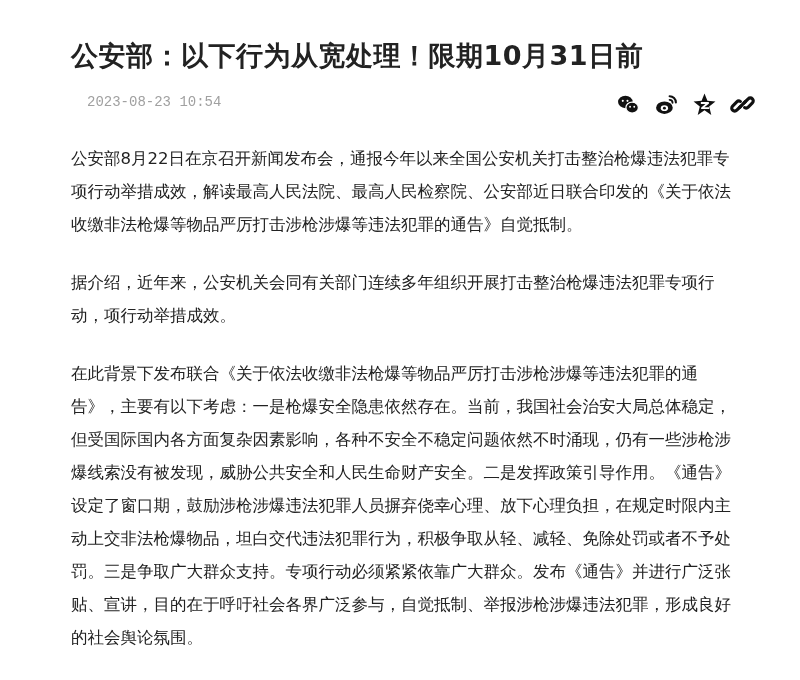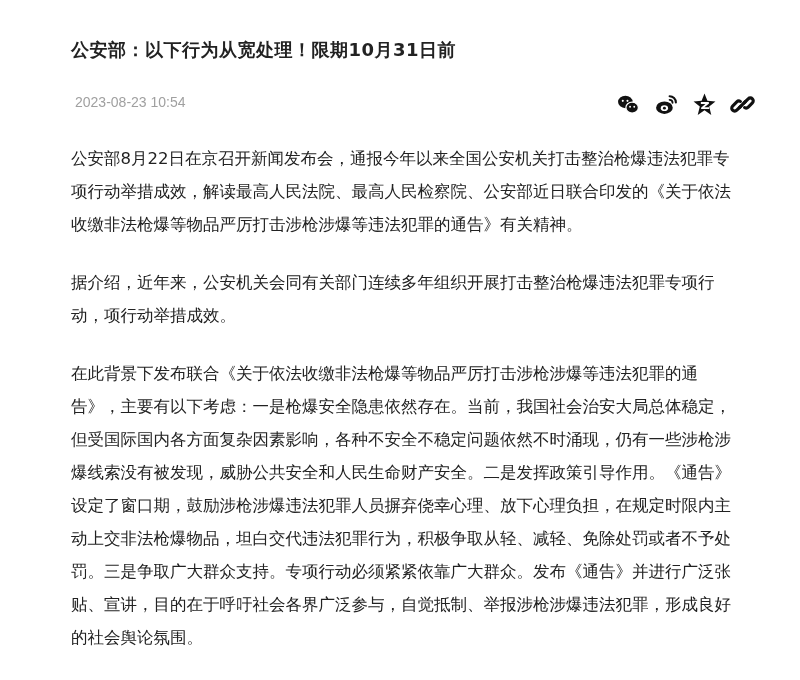--- a/index.html
+++ b/index.html
@@ -1,20 +1,20 @@
 <!DOCTYPE html>
 <html><head>
 <meta charset="utf-8">
 <style>
   html, body { margin:0; padding:0; background:#ffffff; }
   body { width:800px; height:680px; overflow:hidden; font-family:"DejaVu Sans","Liberation Sans",sans-serif; color:#222222; }
   .article { position:relative; width:800px; height:680px; }
-  .title { position:absolute; left:71px; top:38px; font-size:18px; font-weight:bold; color:#222222; letter-spacing:0.5px; white-space:nowrap; }
+  .title { position:absolute; left:71px; top:38px; font-size:27px; font-weight:bold; color:#222222; letter-spacing:0.5px; white-space:nowrap; }
   .meta { position:absolute; left:71px; top:92px; width:690px; height:26px; }
-  .date { position:absolute; left:4px; top:2px; font-size:14px; color:#a0a0a0; font-family:Liberation Sans, sans-serif; }
+  .date { position:absolute; left:16px; top:2px; font-size:14px; color:#a0a0a0; font-family:Liberation Mono, monospace; }
   .share { position:absolute; right:6px; top:0; display:flex; gap:13px; }
   .share span { width:25px; height:25px; display:inline-block; cursor:pointer; }
   .share svg { width:25px; height:25px; }
   .body { position:absolute; left:71px; top:142px; width:700px; }
   .para { font-size:16.5px; line-height:33px; color:#222222; margin:0 0 25px 0; white-space:pre-line; }
 </style>
 </head>
 <body>
 
 <div class="article">
@@ -56,21 +56,21 @@
               <path d="M9 15 l6 -6"></path>
             </g>
           </svg>
       </span>
     </div>
   </div>
 
   <div class="body">
     <p class="para">公安部8月22日在京召开新闻发布会，通报今年以来全国公安机关打击整治枪爆违法犯罪专
 项行动举措成效，解读最高人民法院、最高人民检察院、公安部近日联合印发的《关于依法
-收缴非法枪爆等物品严厉打击涉枪涉爆等违法犯罪的通告》有关精神。</p>
+收缴非法枪爆等物品严厉打击涉枪涉爆等违法犯罪的通告》自觉抵制。</p>
     <p class="para">据介绍，近年来，公安机关会同有关部门连续多年组织开展打击整治枪爆违法犯罪专项行
 动，项行动举措成效。</p>
     <p class="para">在此背景下发布联合《关于依法收缴非法枪爆等物品严厉打击涉枪涉爆等违法犯罪的通
 告》，主要有以下考虑：一是枪爆安全隐患依然存在。当前，我国社会治安大局总体稳定，
 但受国际国内各方面复杂因素影响，各种不安全不稳定问题依然不时涌现，仍有一些涉枪涉
 爆线索没有被发现，威胁公共安全和人民生命财产安全。二是发挥政策引导作用。《通告》
 设定了窗口期，鼓励涉枪涉爆违法犯罪人员摒弃侥幸心理、放下心理负担，在规定时限内主
 动上交非法枪爆物品，坦白交代违法犯罪行为，积极争取从轻、减轻、免除处罚或者不予处
 罚。三是争取广大群众支持。专项行动必须紧紧依靠广大群众。发布《通告》并进行广泛张
 贴、宣讲，目的在于呼吁社会各界广泛参与，自觉抵制、举报涉枪涉爆违法犯罪，形成良好

